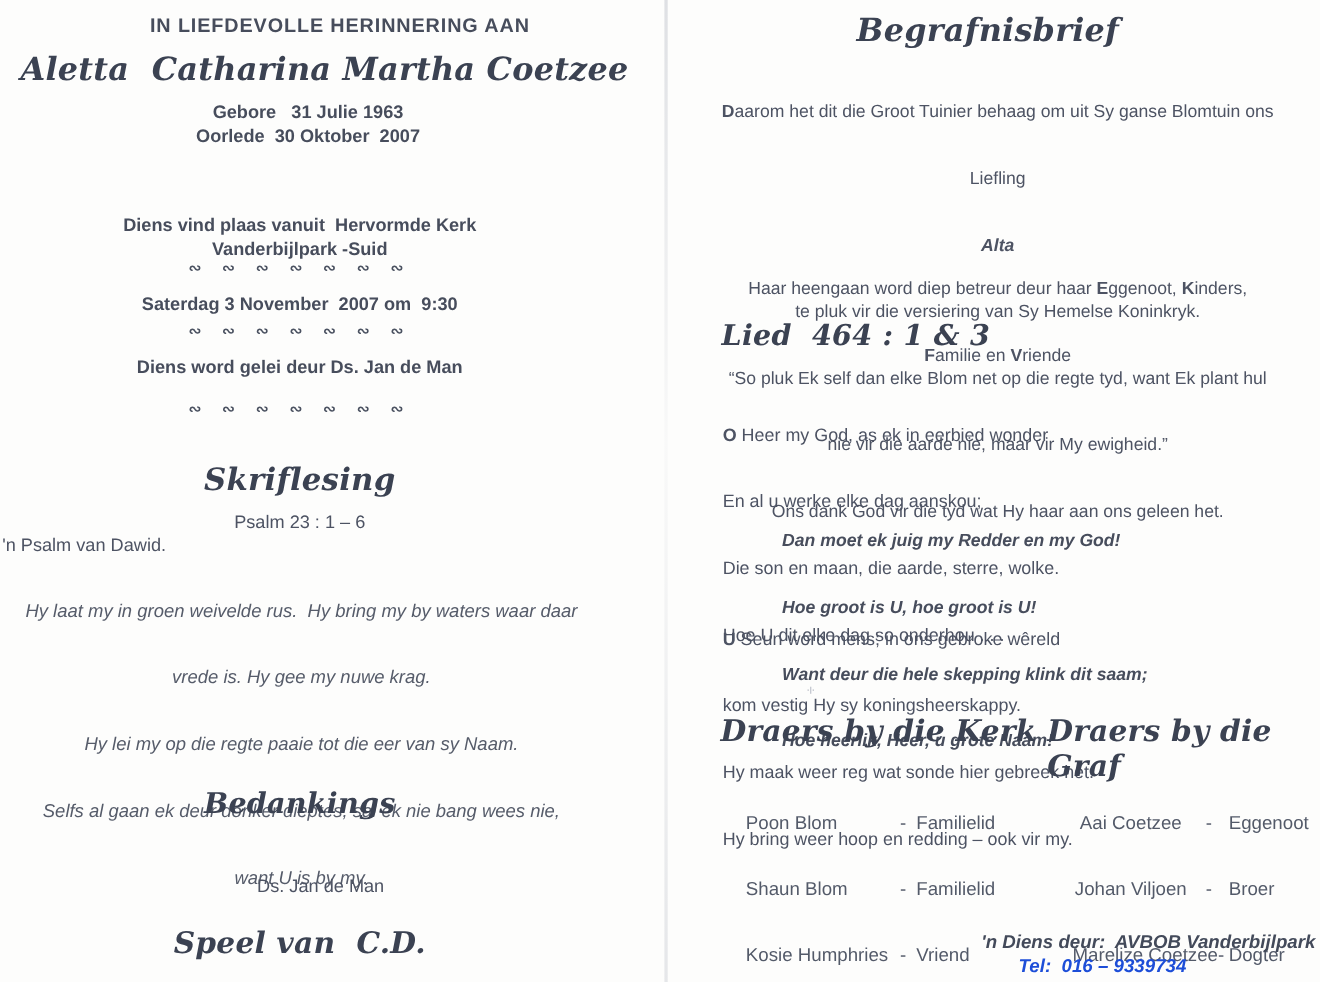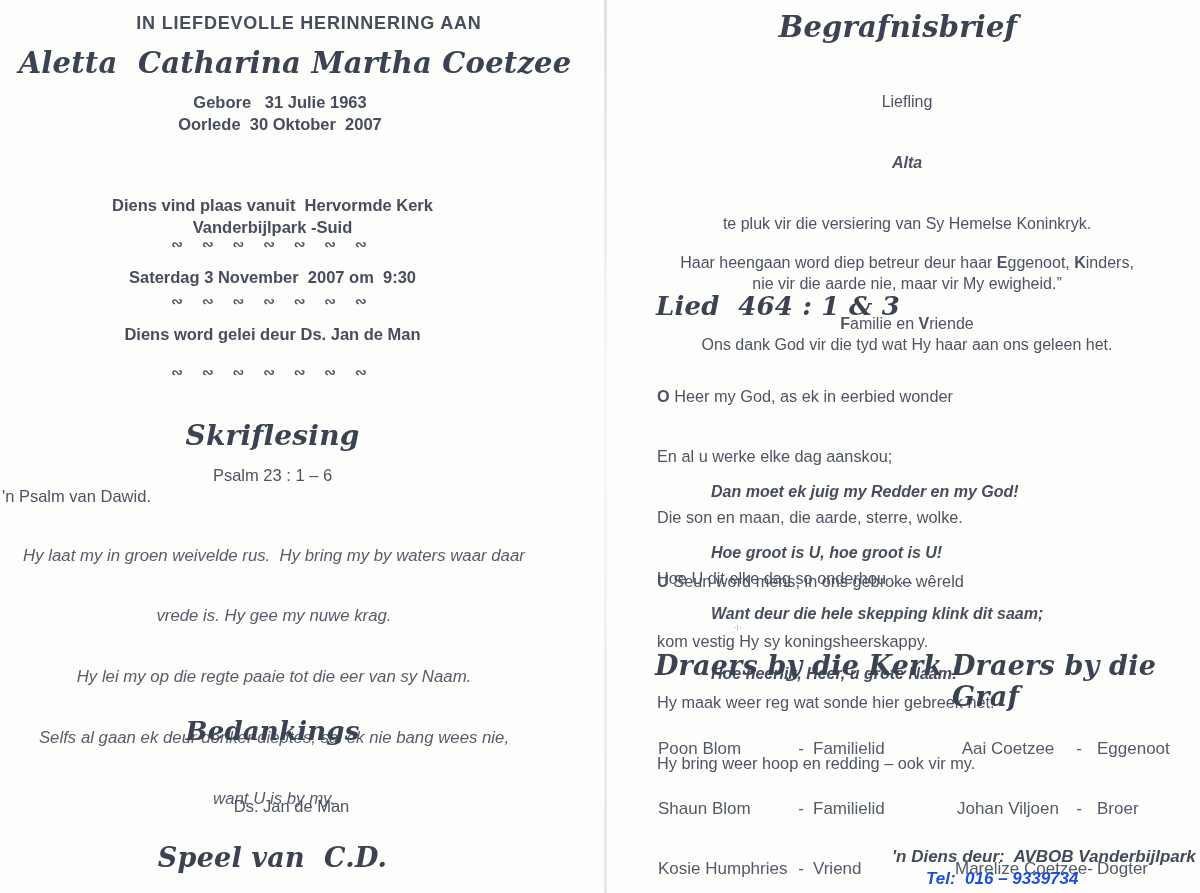--- a/index.html
+++ b/index.html
@@ -24,21 +24,21 @@
   .body16{font-size:16px;line-height:20.2px;}
   .psalm{font-style:italic;font-size:16.8px;line-height:20.3px;color:#565c6a;}
   .ln{display:block;}
   .fold{
     position:absolute;left:604px;top:0;width:3px;height:893px;
     background:linear-gradient(to bottom,rgba(185,189,198,.45),rgba(200,203,210,.08) 45%,rgba(185,189,198,.35));
     pointer-events:none;
   }
   .plist{font-size:17px;line-height:20px;color:#535a69;}
   .prow{display:flex;white-space:nowrap;}
-  .pname{display:inline-block;}
+  .pname{display:inline-block;margin-left:20px;}
   .pdash{display:inline-block;text-align:center;}
   .church .pname{width:131px;} .church .pdash{width:24px;}
   .grave  .pname{width:106px;text-align:center;} .grave  .pdash{width:36px;}
   .artifact{color:#b9bdc6;font-size:13px;transform:rotate(90deg);}
 </style>
 </head>
 <body>
 
 <div class="page">
 
@@ -89,23 +89,25 @@
     <div class="t c" style="top:797px;left:0;width:545px;font-size:16.5px;padding-left:19px;">Ds. Jan de Man</div>
 
     <div class="t c serifh" style="top:842px;left:0;width:545px;font-size:27px;">Speel van  C.D.</div>
   </div>
 
   <div>
 
     <div class="t c serifh" style="top:10px;left:620px;width:556px;font-size:29px;">Begrafnisbrief</div>
 
     <div class="t c body16" style="top:52px;left:618px;width:578px;">
+      <span class="ln"><span class="b">D</span><span>aarom het dit die Groot Tuinier behaag om uit Sy ganse Blomtuin ons</span></span>
       <span class="ln">Liefling</span>
       <span class="ln b i">Alta</span>
       <span class="ln">te pluk vir die versiering van Sy Hemelse Koninkryk.</span>
+      <span class="ln">“So pluk Ek self dan elke Blom net op die regte tyd, want Ek plant hul</span>
       <span class="ln">nie vir die aarde nie, maar vir My ewigheid.”</span>
       <span class="ln">Ons dank God vir die tyd wat Hy haar aan ons geleen het.</span>
     </div>
 
     <div class="t c body16" style="top:213px;left:618px;width:578px;">
       <span class="ln"><span>Haar heengaan word diep betreur deur haar </span><span class="b">E</span><span>ggenoot, </span><span class="b">K</span><span>inders,</span></span>
       <span class="ln"><span class="b">F</span><span>amilie en </span><span class="b">V</span><span>riende</span></span>
     </div>
 
     <div class="t serifh" style="top:291px;left:656px;font-size:26px;">Lied  464 : 1 &amp; 3</div>

